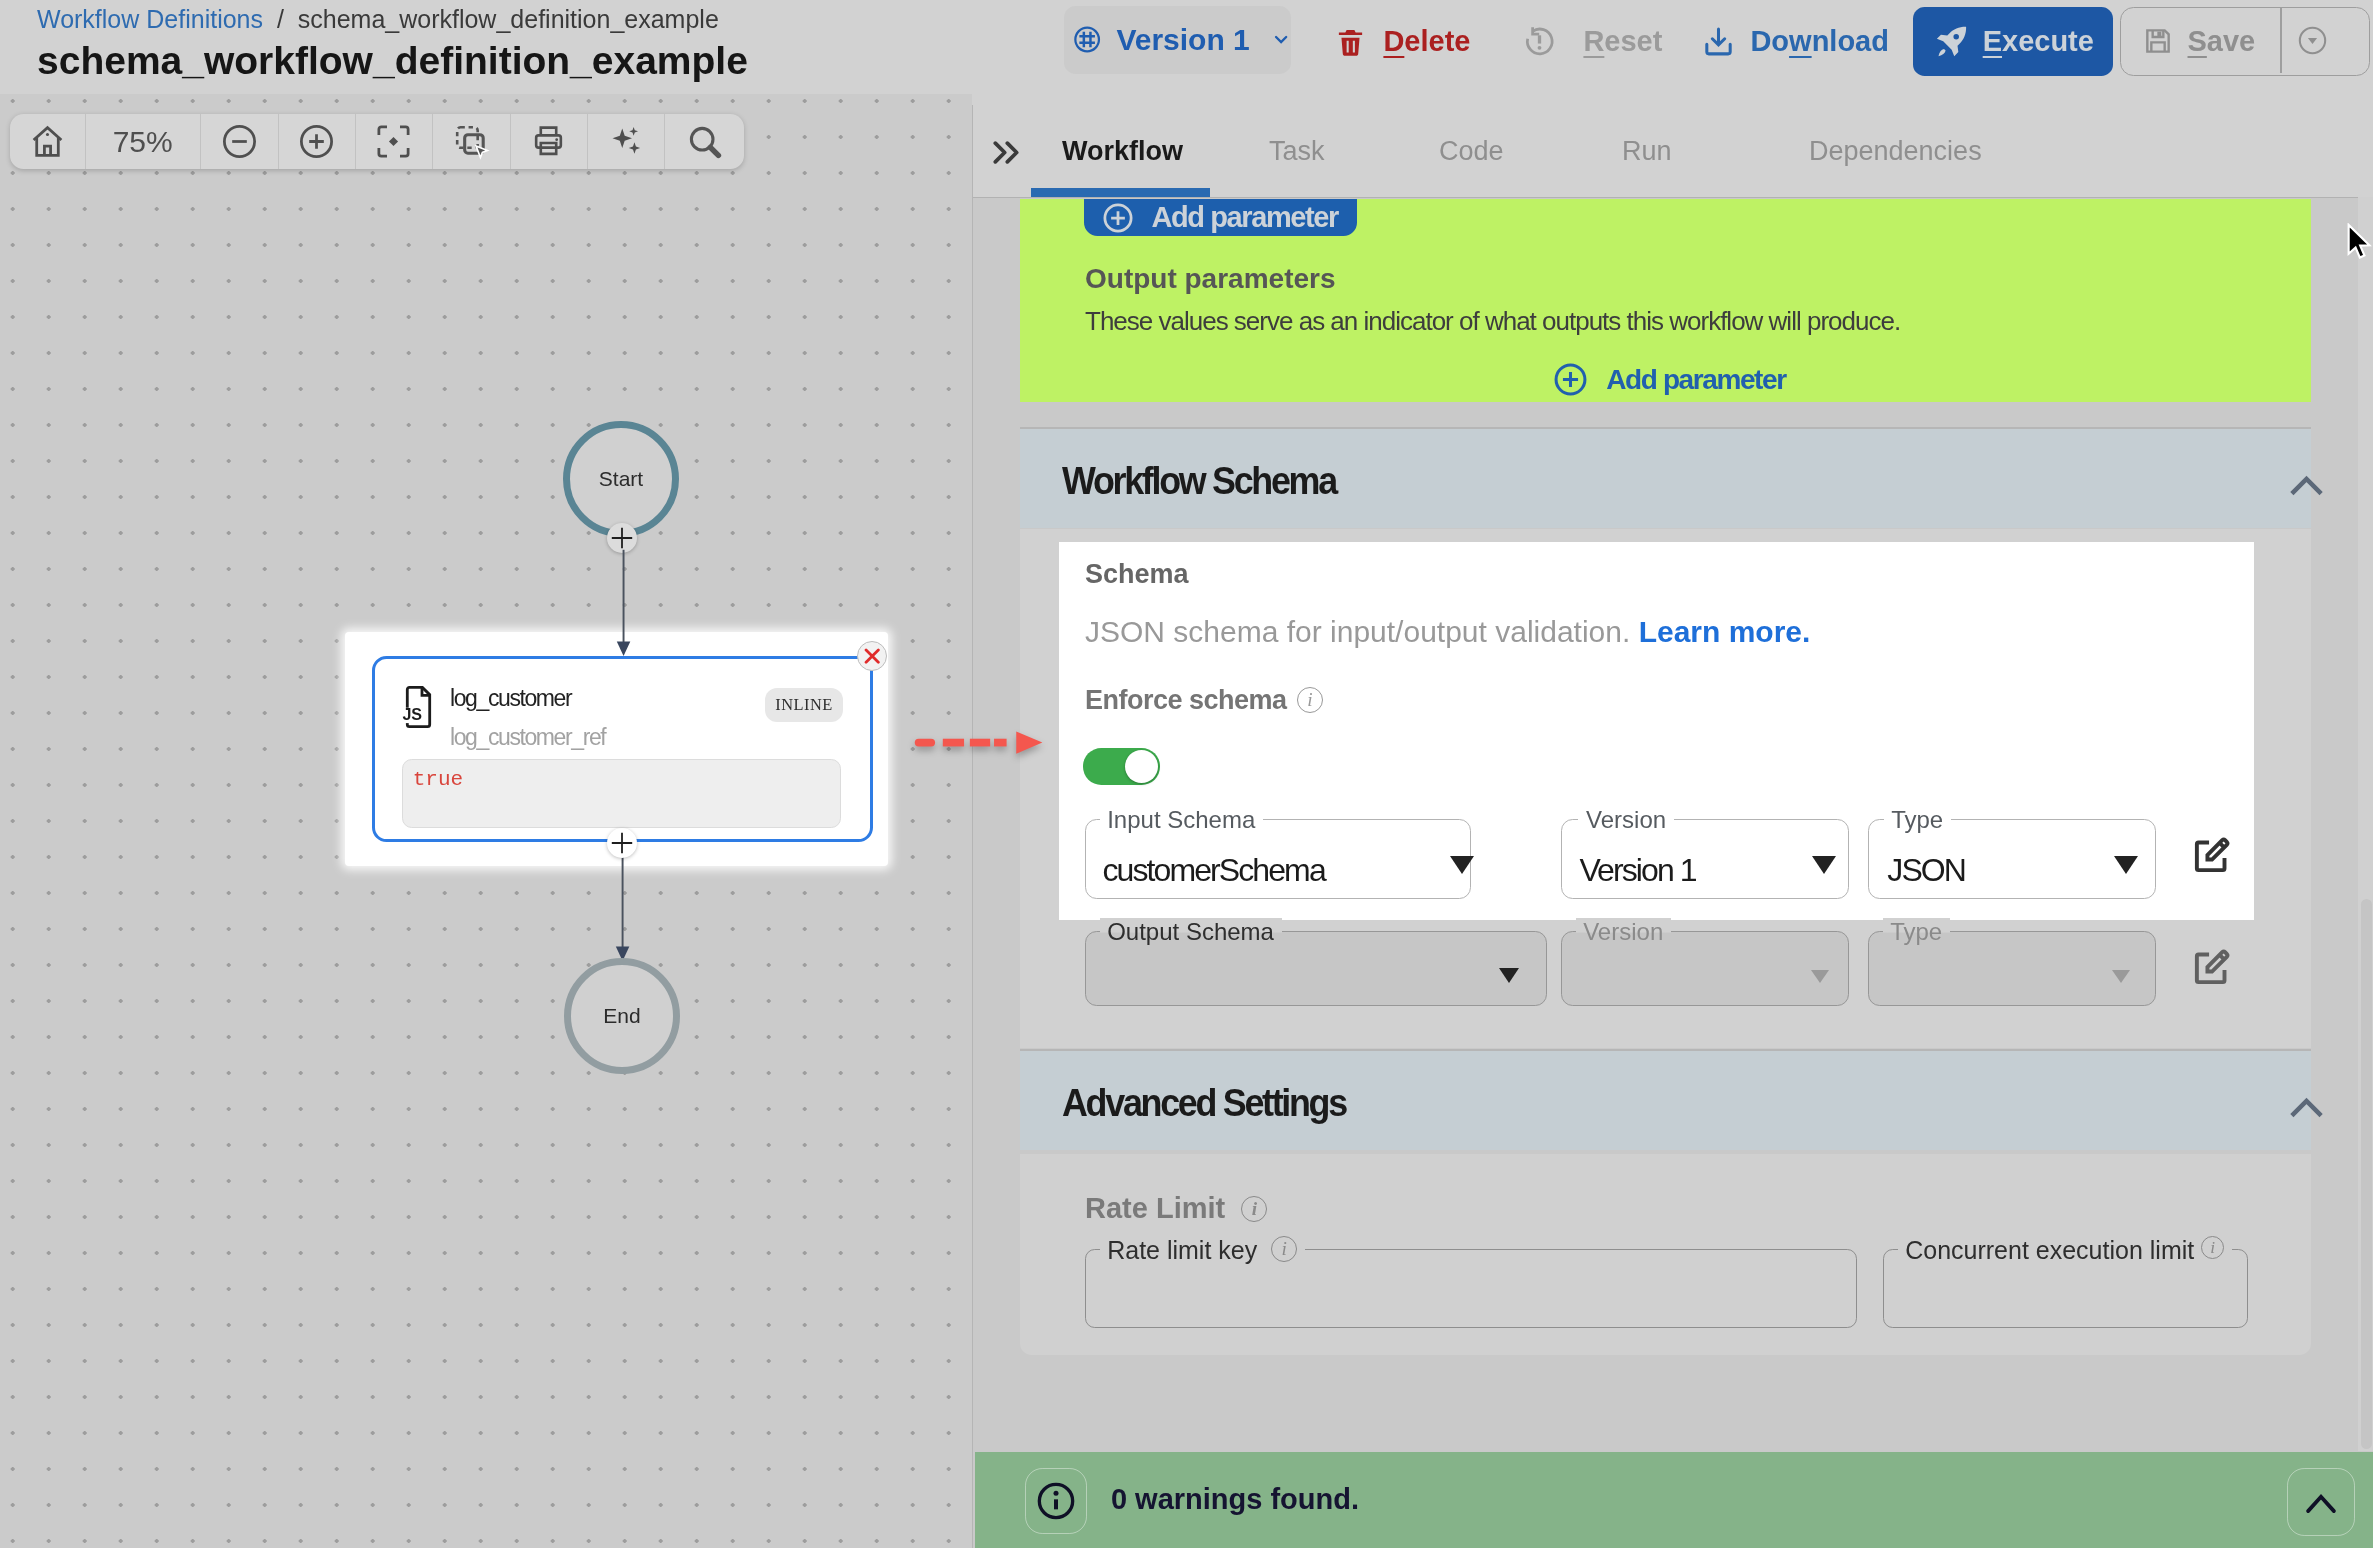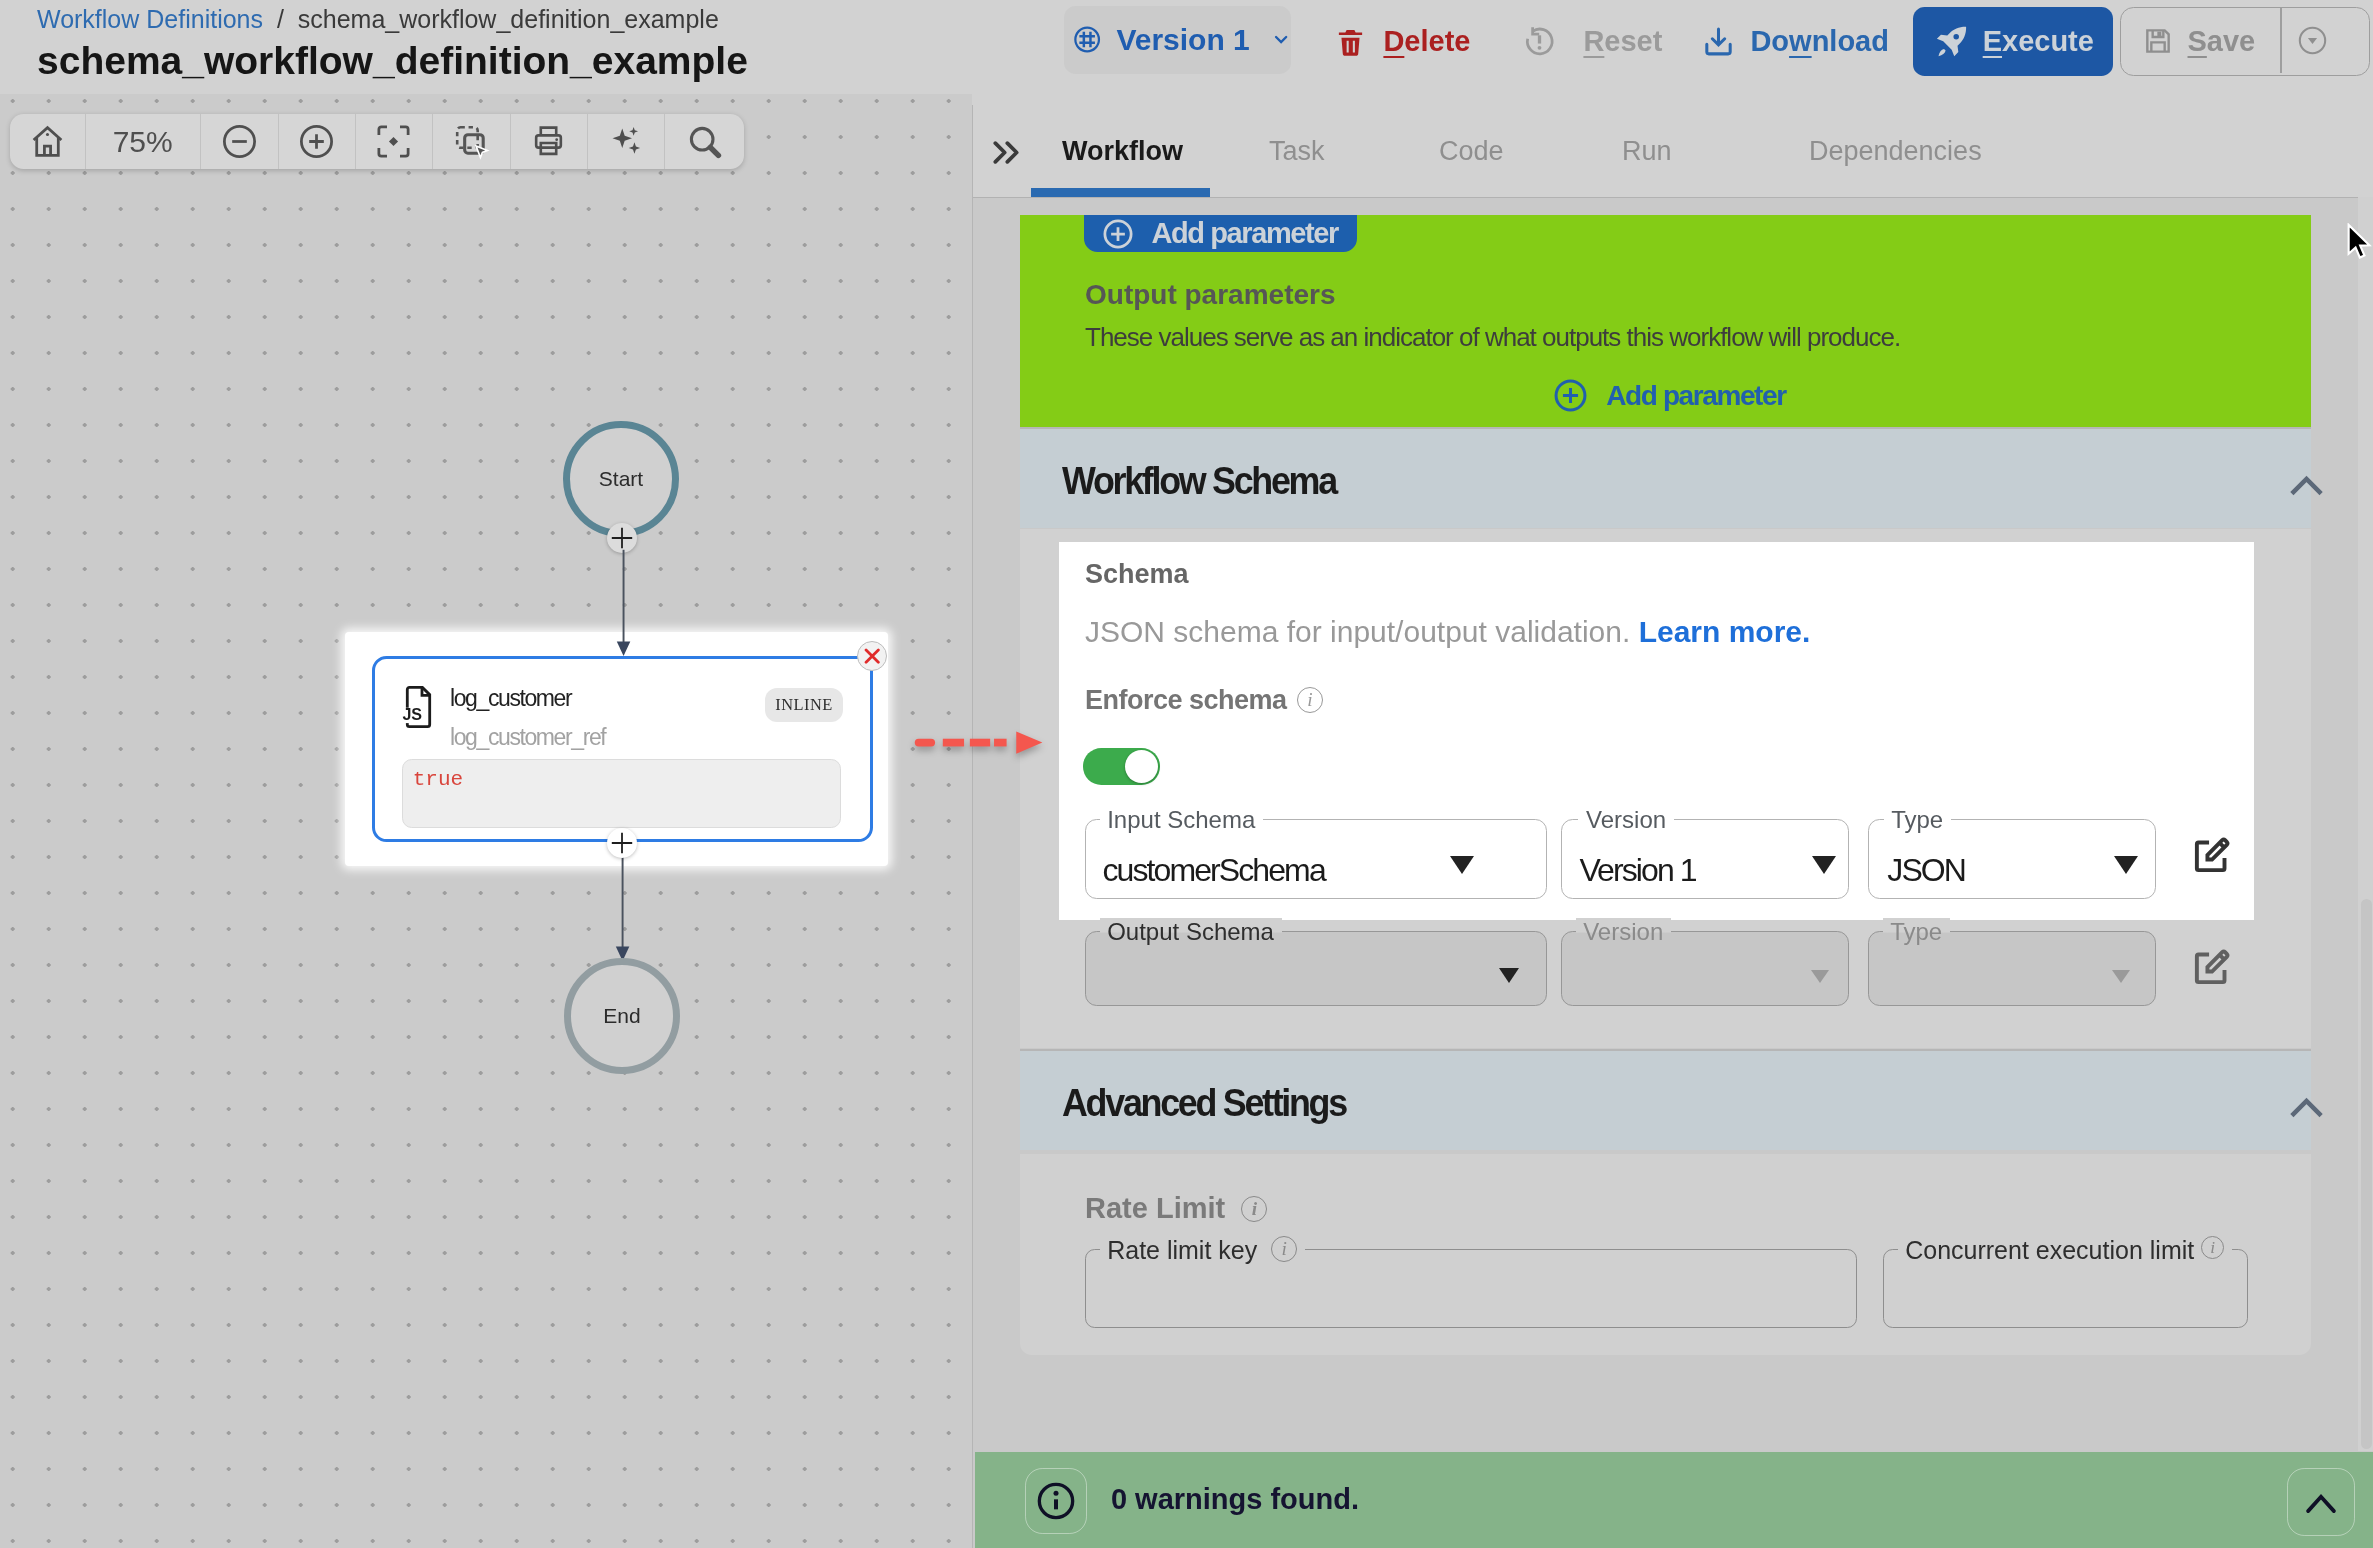--- a/index.html
+++ b/index.html
@@ -34,21 +34,21 @@
 #tasktitle{left:450px;top:591px;font-size:23px;letter-spacing:-1.4px;color:#222;}
 #taskref{left:450px;top:630px;font-size:23px;letter-spacing:-1.4px;color:#a2a2a2;}
 #inlinechip{left:765px;top:594px;width:78px;height:34px;background:#e7e7e7;border-radius:12px;display:flex;align-items:center;justify-content:center;font-family:"Liberation Serif",serif;font-size:16.4px;color:#2f2f2f;letter-spacing:0.5px;}
 #codebox{left:402px;top:665px;width:439px;height:69px;background:#eeeeee;border:1.9px solid #dcdcdc;border-radius:9.7px;box-sizing:border-box;}
 #codebox span{position:absolute;left:9.7px;top:7.7px;font-family:"Liberation Mono",monospace;font-size:21px;color:#d9453c;}
 
 #panel{left:972px;top:105px;width:1401px;height:1443px;background:#c9c9c9;border-left:1.9px solid #b5b5b5;box-sizing:border-box;}
 #tabbar{left:0px;top:0px;width:1401px;height:92px;background:#d2d2d2;border-bottom:1.9px solid #b2b2b2;box-sizing:content-box;}
 .tab{position:absolute;top:31px;font-size:27px;color:#8f8f8f;}
 #tabul{left:58px;top:83px;width:179px;height:8.7px;background:#2a6ab1;}
-#card1{left:47px;top:110px;width:1291px;height:229px;background:#84cc16;}
+#card1{left:47px;top:94px;width:1291px;height:203px;background:#bef264;}
 #addparam1{left:64px;top:0px;width:273px;height:37px;background:#1d5fad;border-radius:0 0 13.5px 13.5px;color:#ccd2d8;display:flex;align-items:center;justify-content:center;font-size:29px;font-weight:bold;letter-spacing:-1.4px;}
 #outparams{left:65px;top:64px;font-size:28px;font-weight:bold;color:#565656;}
 #outdesc{left:65px;top:107px;font-size:26px;color:#3d3d3d;letter-spacing:-1px;}
 #addparam2{left:534px;top:164px;display:flex;align-items:center;color:#2160ae;font-size:28px;font-weight:bold;letter-spacing:-1.4px;}
 .sechead{left:47px;width:1291px;height:101px;background:#c5ced3;border-top:2.9px solid #b6b6b6;box-sizing:border-box;}
 .sechead .t{position:absolute;left:42px;top:30px;}
 .sechead .t{font-size:39px;font-weight:bold;color:#1b1b1b;letter-spacing:-2.5px;transform:scaleX(0.92);transform-origin:0 50%;}
 #wshead{top:322px;}
 #card2{left:47px;top:424px;width:1291px;height:519px;background:#d1d1d1;}
 #ashead{top:944px;}
@@ -268,21 +268,21 @@
     <div class="abs" id="card2"></div>
     <div class="abs" id="hole2"></div>
     <div class="abs" id="schemah">Schema</div>
     <div class="abs" id="jsondesc">JSON schema for input/output validation. <a>Learn more.</a></div>
     <div class="abs" id="enforce">Enforce schema</div>
     <span class="icircle abs" style="left:324px;top:582px;border-color:#999;color:#999;">i</span>
     <div class="abs" id="toggle">
         <div id="knob"></div>
       </div>
 
-    <div class="sel selrow1" style="left:112px;width:462px;background:#fff;">
+    <div class="sel selrow1" style="left:112px;width:386px;background:#fff;">
         <span class="lab">Input Schema</span>
         <span class="val">customerSchema</span>
         <span class="caret" style="left:364px;"></span>
       </div>
     <div class="sel selrow1" style="left:588px;width:288px;background:#fff;">
         <span class="lab" style="left:16.4px;">Version</span>
         <span class="val" style="left:17.4px;">Version 1</span>
         <span class="caret" style="left:250px;"></span>
       </div>
     <div class="sel selrow1" style="left:895px;width:288px;background:#fff;">

